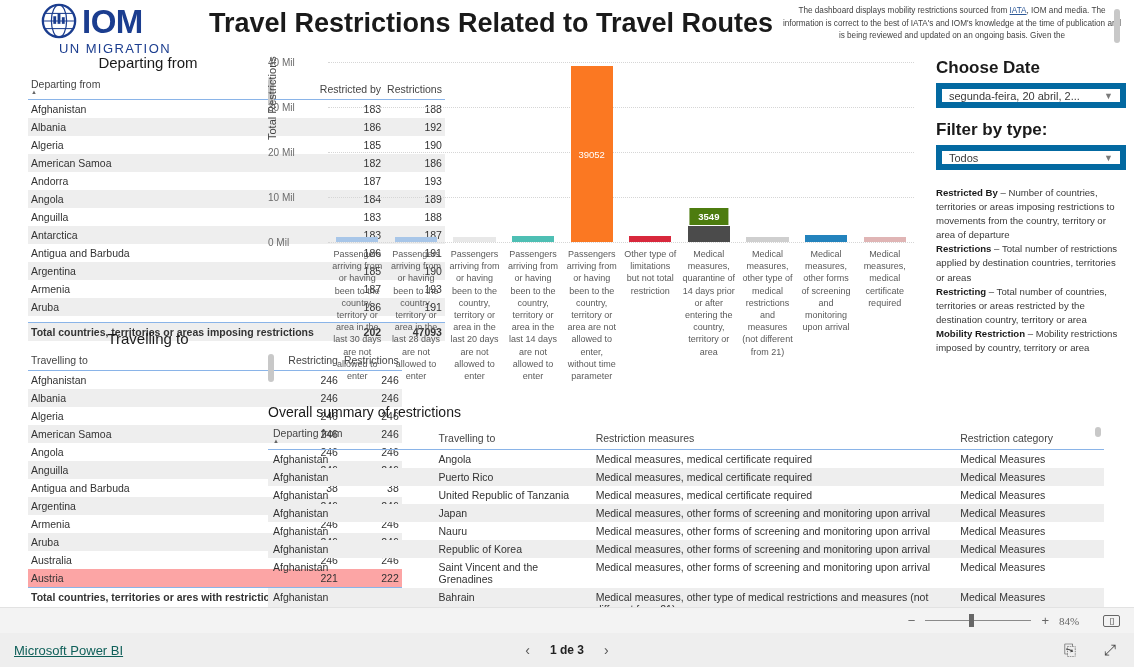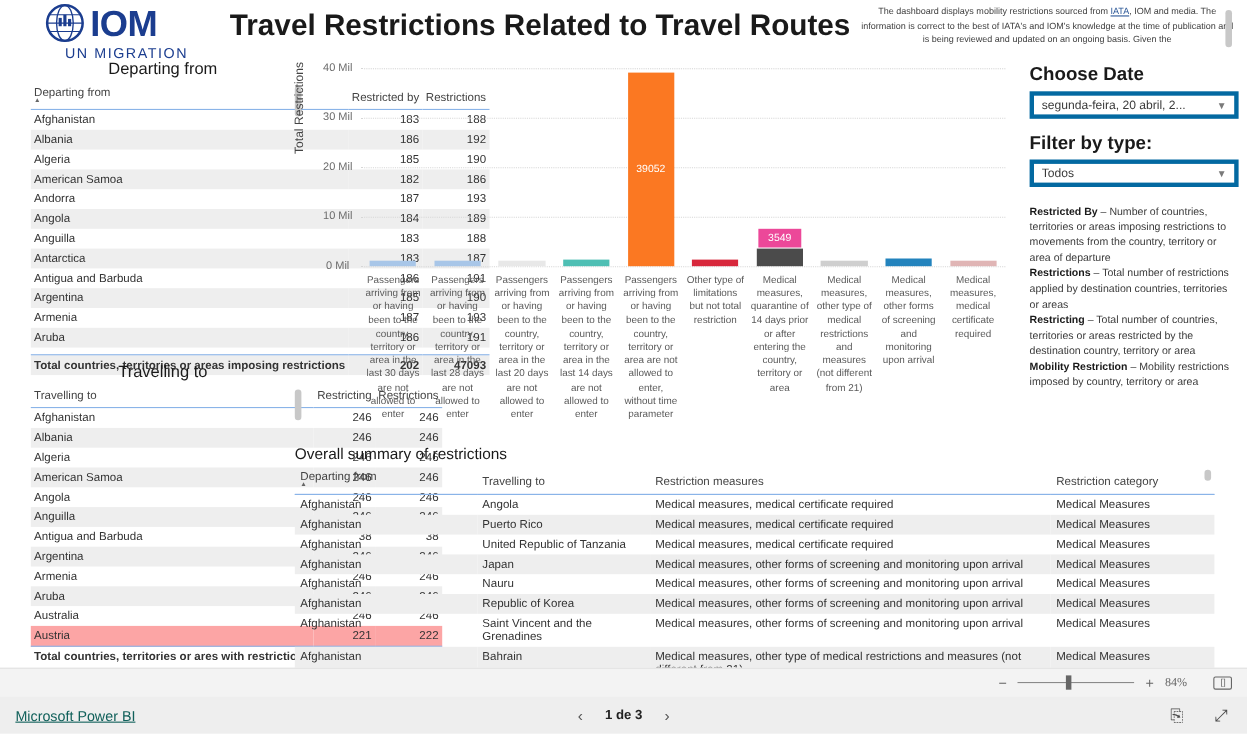--- a/index.html
+++ b/index.html
@@ -71,40 +71,40 @@
 
   
   #chart-panel { position:absolute; left:268px; top:56px; width:650px; height:340px; }
   #y-axis-title {
     position:absolute; left:-2px; top:84px; width:14px;
     font-size:11px; color:#444;
     transform:rotate(-90deg); transform-origin:left top;
     white-space:nowrap;
   }
   .ytick {
-    position:absolute; left:12px; width:54px; text-align:center;
+    position:absolute; left:0; width:54px; text-align:left;
     font-size:10px; color:#6b6b6b; transform:translateY(-50%);
   }
   .gridline {
     position:absolute; left:60px; right:4px; height:0;
     border-top:1px dotted #d6d6d6;
   }
   #bars {
     position:absolute; left:60px; right:4px; top:6px; height:180px;
     display:flex; align-items:flex-end;
   }
   .bar-slot { flex:1 1 0; display:flex; justify-content:center; align-items:flex-end; position:relative; height:100%; }
   .bar { width:72%; position:relative; }
   .bar-label {
     position:absolute; left:0; right:0; top:50%; transform:translateY(-50%);
     text-align:center; font-size:9.5px; color:#ffffff;
   }
   .bar-callout {
     position:absolute; left:50%; transform:translateX(-50%);
-    background:#ec4899; color:#fff; font-size:9.5px; font-weight:normal;
+    background:#4d7c0f; color:#fff; font-size:9.5px; font-weight:bold;
     padding:3px 9px; white-space:nowrap; bottom:0;
   }
   #xlabels {
     position:absolute; left:60px; right:4px; top:192px;
     display:flex; align-items:flex-start;
   }
   .xlabel {
     flex:1 1 0; text-align:center; font-size:9px; line-height:12.2px;
     color:#5a5a5a; padding:0 3px;
   }
@@ -124,21 +124,21 @@
   table.stab tbody tr:nth-child(even) { background:#eeeeee; }
   #summary-scroll {
     position:absolute; left:1095px; top:427px; width:6px; height:10px;
     background:#c8c8c8; border-radius:3px;
   }
 
   
   #right-panel { position:absolute; left:936px; top:58px; width:190px; }
   .field-label { font-size:17px; font-weight:bold; color:#1a1a1a; margin-bottom:5px; }
   .slicer {
-    height:25px; border:4px solid #0369a1; background:#fff;
+    height:25px; border:6px solid #0369a1; background:#fff;
     display:flex; align-items:center; padding:0 7px;
     font-size:11px; color:#3a3a3a; justify-content:space-between;
   }
   .slicer .chev { color:#7a7a7a; font-size:9px; }
   .gap { height:12px; }
   #definitions { margin-top:16px; font-size:9.6px; line-height:14.1px; color:#3a3a3a; }
   #definitions b { color:#1a1a1a; }
 
   
   #zoombar {

